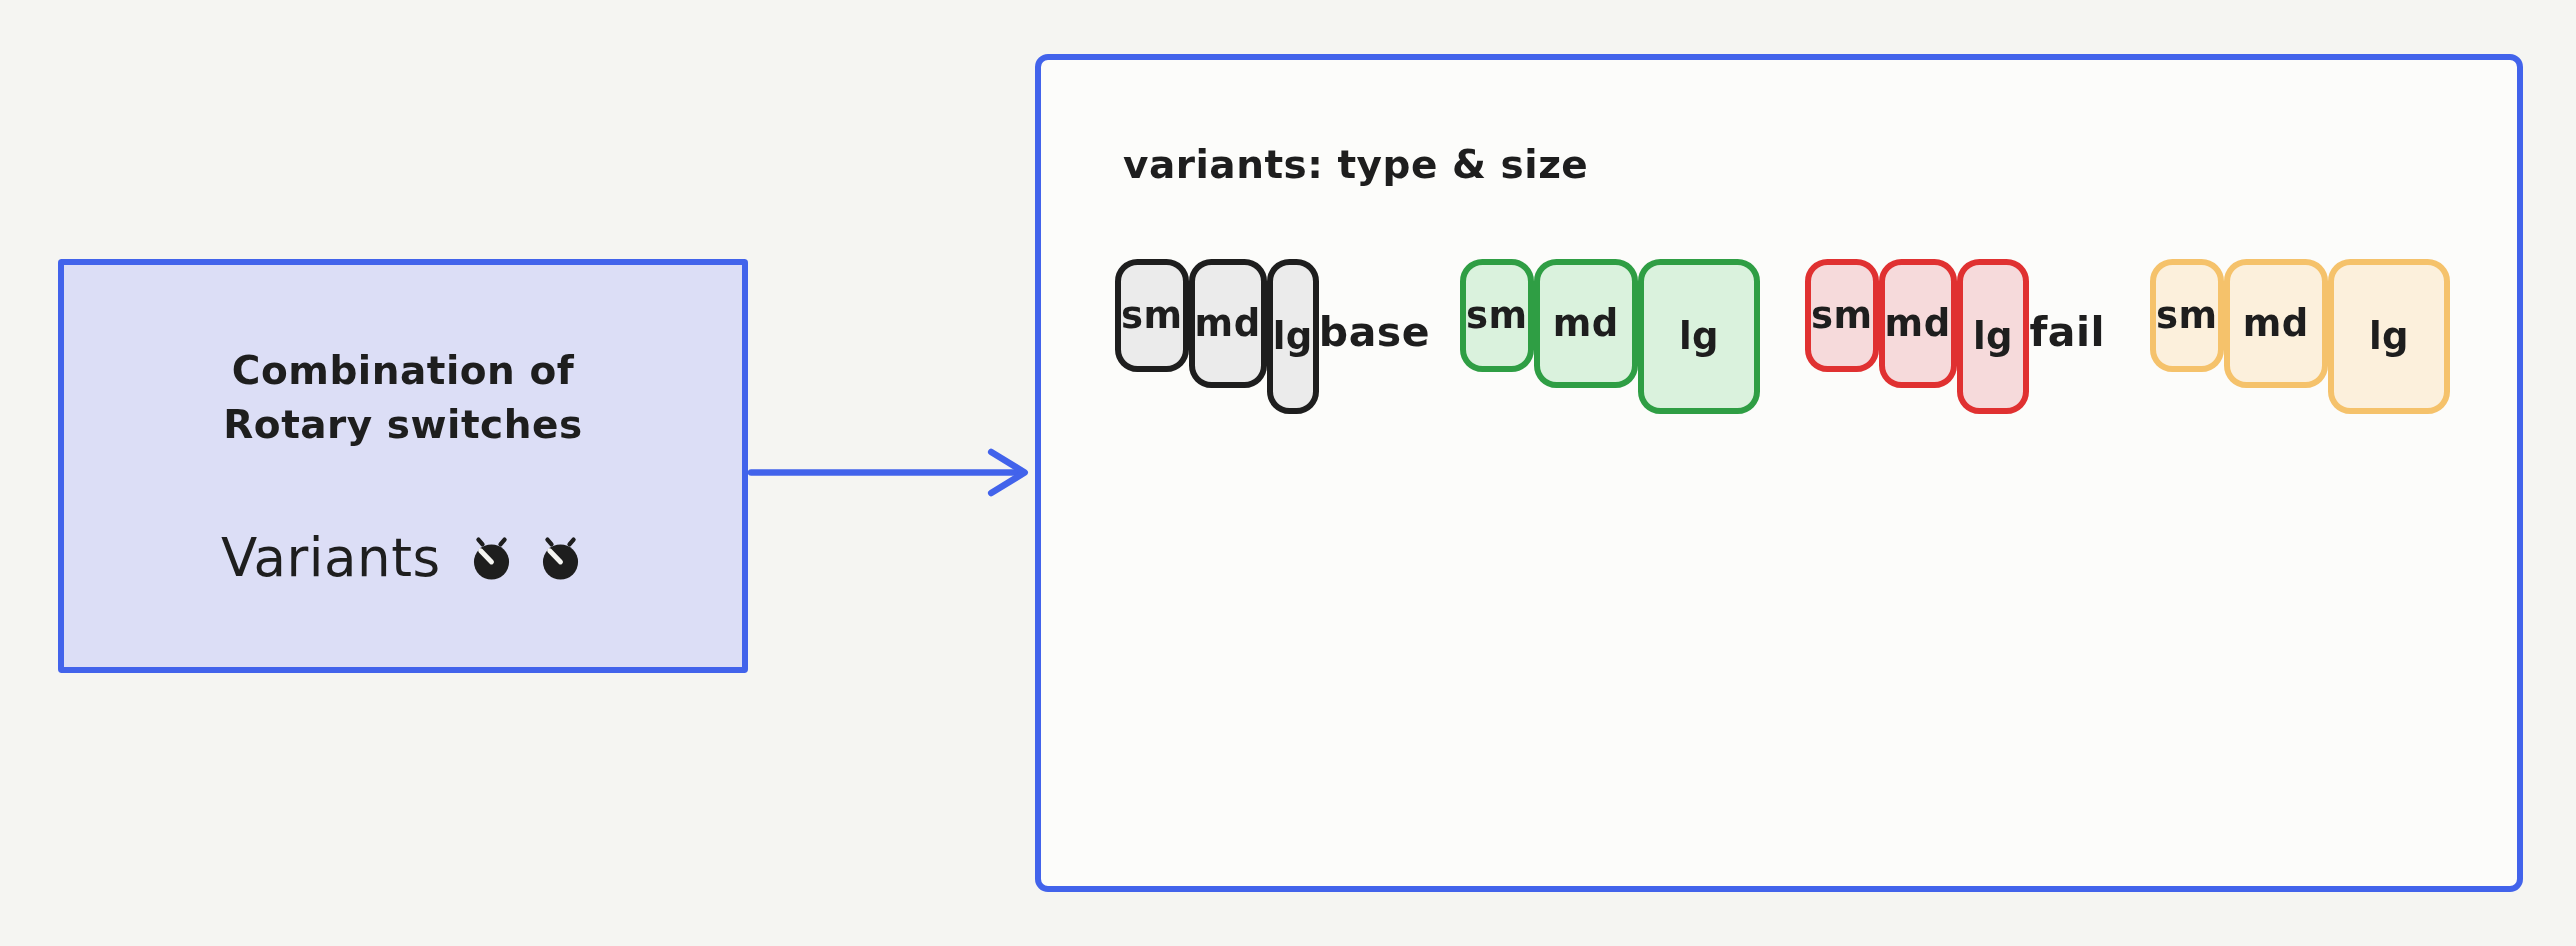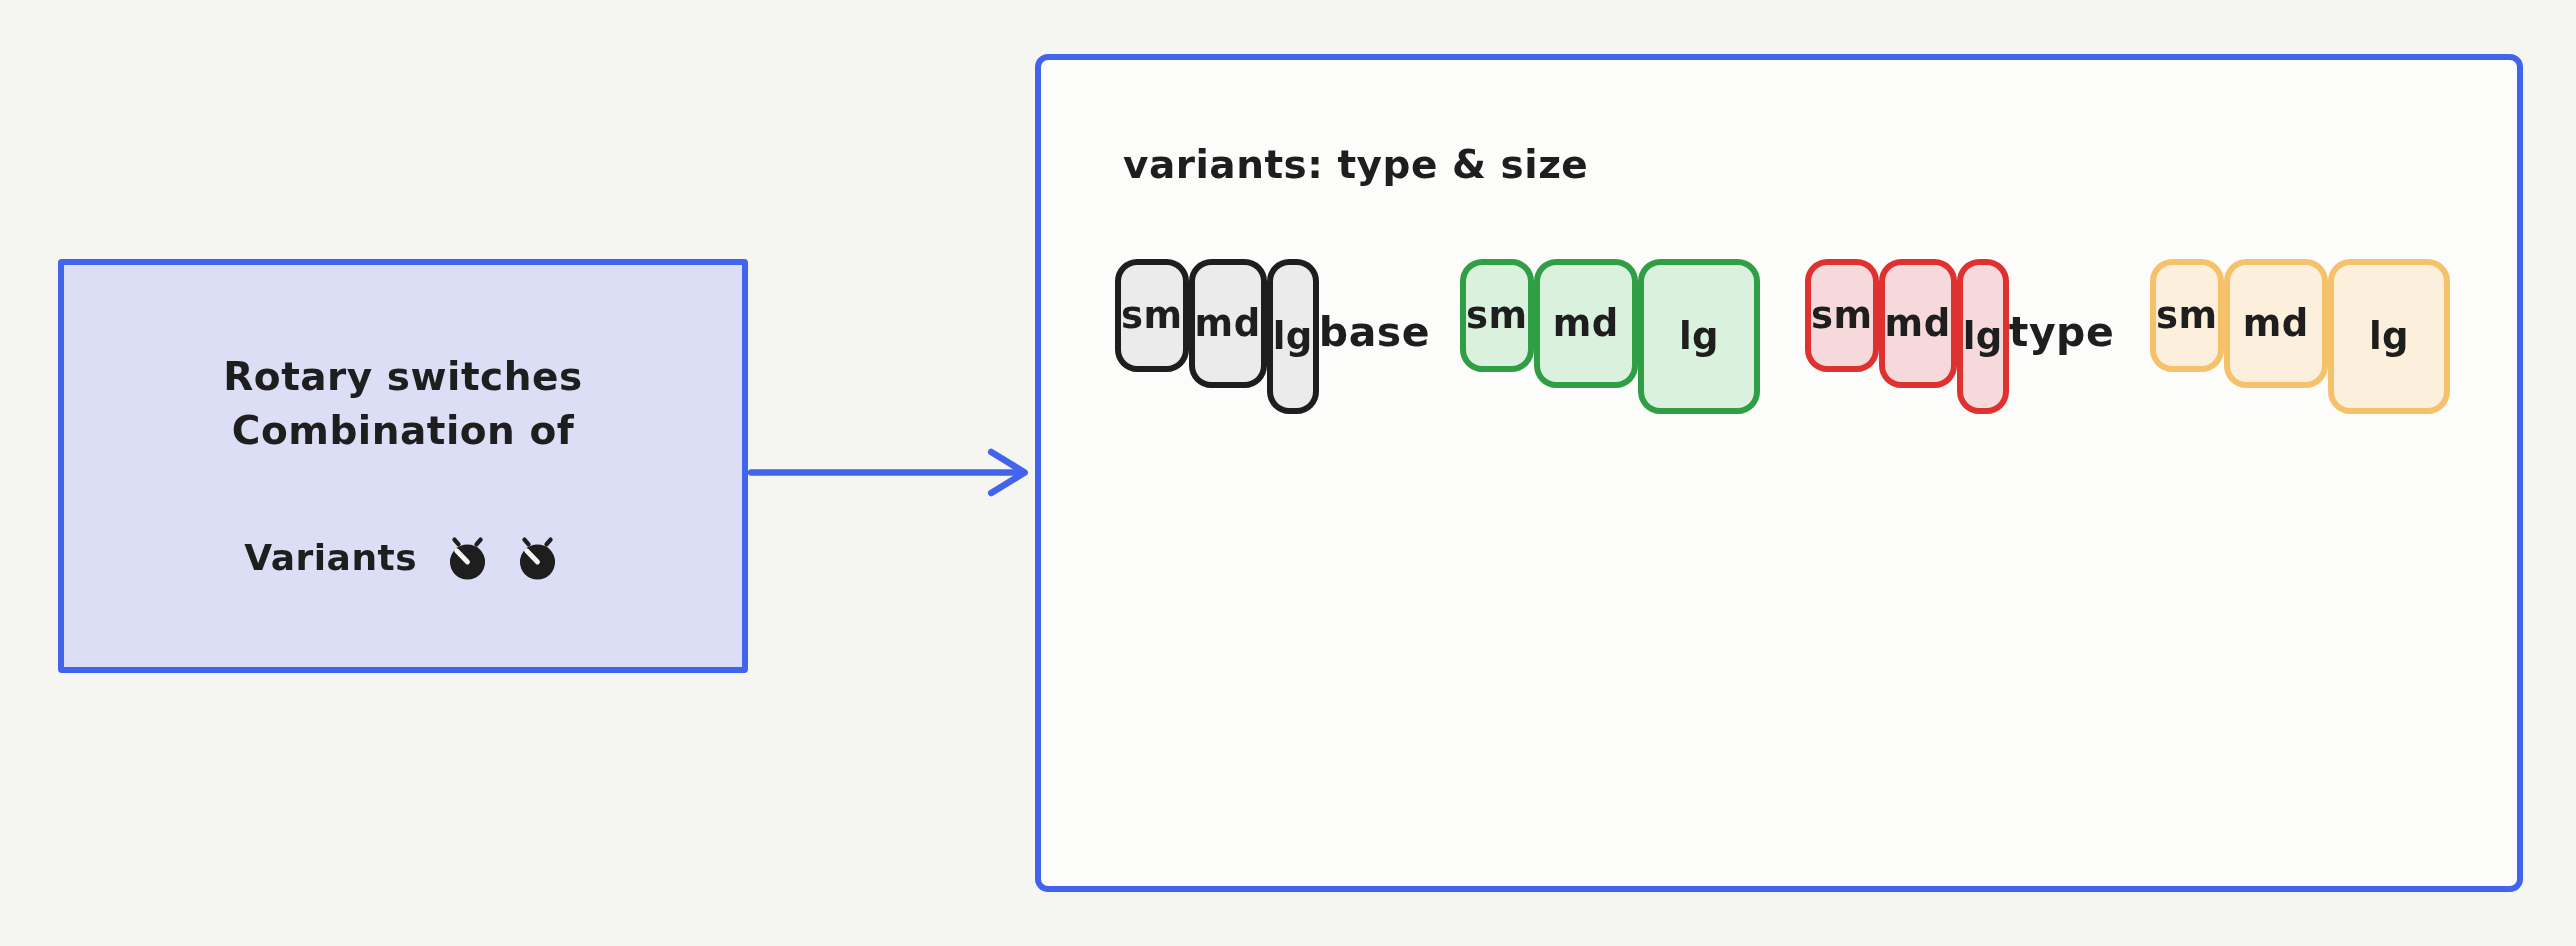--- a/index.html
+++ b/index.html
@@ -37,22 +37,22 @@
     font-weight: 700;
     line-height: 1.38;
     text-align: center;
     letter-spacing: 0.5px;
   }
   .variants-row {
     margin-top: 75px;
     display: flex;
     align-items: center;
     gap: 26px;
-    font-size: 36px;
-    font-weight: 700;
+    font-size: 53px;
+    font-weight: 400;
     letter-spacing: 0.5px;
   }
   .variants-icons {
     display: flex;
     gap: 20.5px;
     align-items: center;
   }
   .rotary-icon { display: block; }
 
   
@@ -121,22 +121,22 @@
     letter-spacing: 0.5px;
   }
 </style>
 </head>
 <body>
 
 <div class="canvas">
 
   <div class="combination-box">
     <div class="combination-title">
+      <div>Combination of</div>
       <div>Rotary switches</div>
-      <div>Combination of</div>
     </div>
     <div class="variants-row">
       <span>Variants</span>
       <span class="variants-icons">
         <svg class="rotary-icon" width="49" height="49" viewBox="0 0 24 24">
           <circle cx="12" cy="14.2" r="8.6" fill="#1e1e1e"></circle>
           <line x1="12" y1="14.2" x2="6.7" y2="8.7" stroke="#f5f5f2" stroke-width="2.4" stroke-linecap="round"></line>
           <line x1="5.6" y1="3.2" x2="7.6" y2="5.6" stroke="#1e1e1e" stroke-width="2.1" stroke-linecap="round"></line>
           <line x1="18.4" y1="3.2" x2="16.4" y2="5.6" stroke="#1e1e1e" stroke-width="2.1" stroke-linecap="round"></line>
         </svg>
@@ -166,21 +166,21 @@
         </div>
         <div class="variant-column">
           <div class="switch-button sm" style="border-color: rgb(47, 158, 68); background: rgb(218, 242, 221);">sm</div>
           <div class="switch-button md" style="border-color: rgb(47, 158, 68); background: rgb(218, 242, 221);">md</div>
           <div class="switch-button lg" style="border-color: rgb(47, 158, 68); background: rgb(218, 242, 221);">lg</div>
         </div>
         <div class="variant-column">
           <div class="switch-button sm" style="border-color: rgb(224, 49, 49); background: rgb(246, 218, 219);">sm</div>
           <div class="switch-button md" style="border-color: rgb(224, 49, 49); background: rgb(246, 218, 219);">md</div>
           <div class="switch-button lg" style="border-color: rgb(224, 49, 49); background: rgb(246, 218, 219);">lg</div>
-          <div class="column-label">type</div>
+          <div class="column-label">fail</div>
         </div>
         <div class="variant-column">
           <div class="switch-button sm" style="border-color: rgb(245, 194, 107); background: rgb(252, 240, 220);">sm</div>
           <div class="switch-button md" style="border-color: rgb(245, 194, 107); background: rgb(252, 240, 220);">md</div>
           <div class="switch-button lg" style="border-color: rgb(245, 194, 107); background: rgb(252, 240, 220);">lg</div>
         </div>
       </div>
   </div>
 
 </div>

